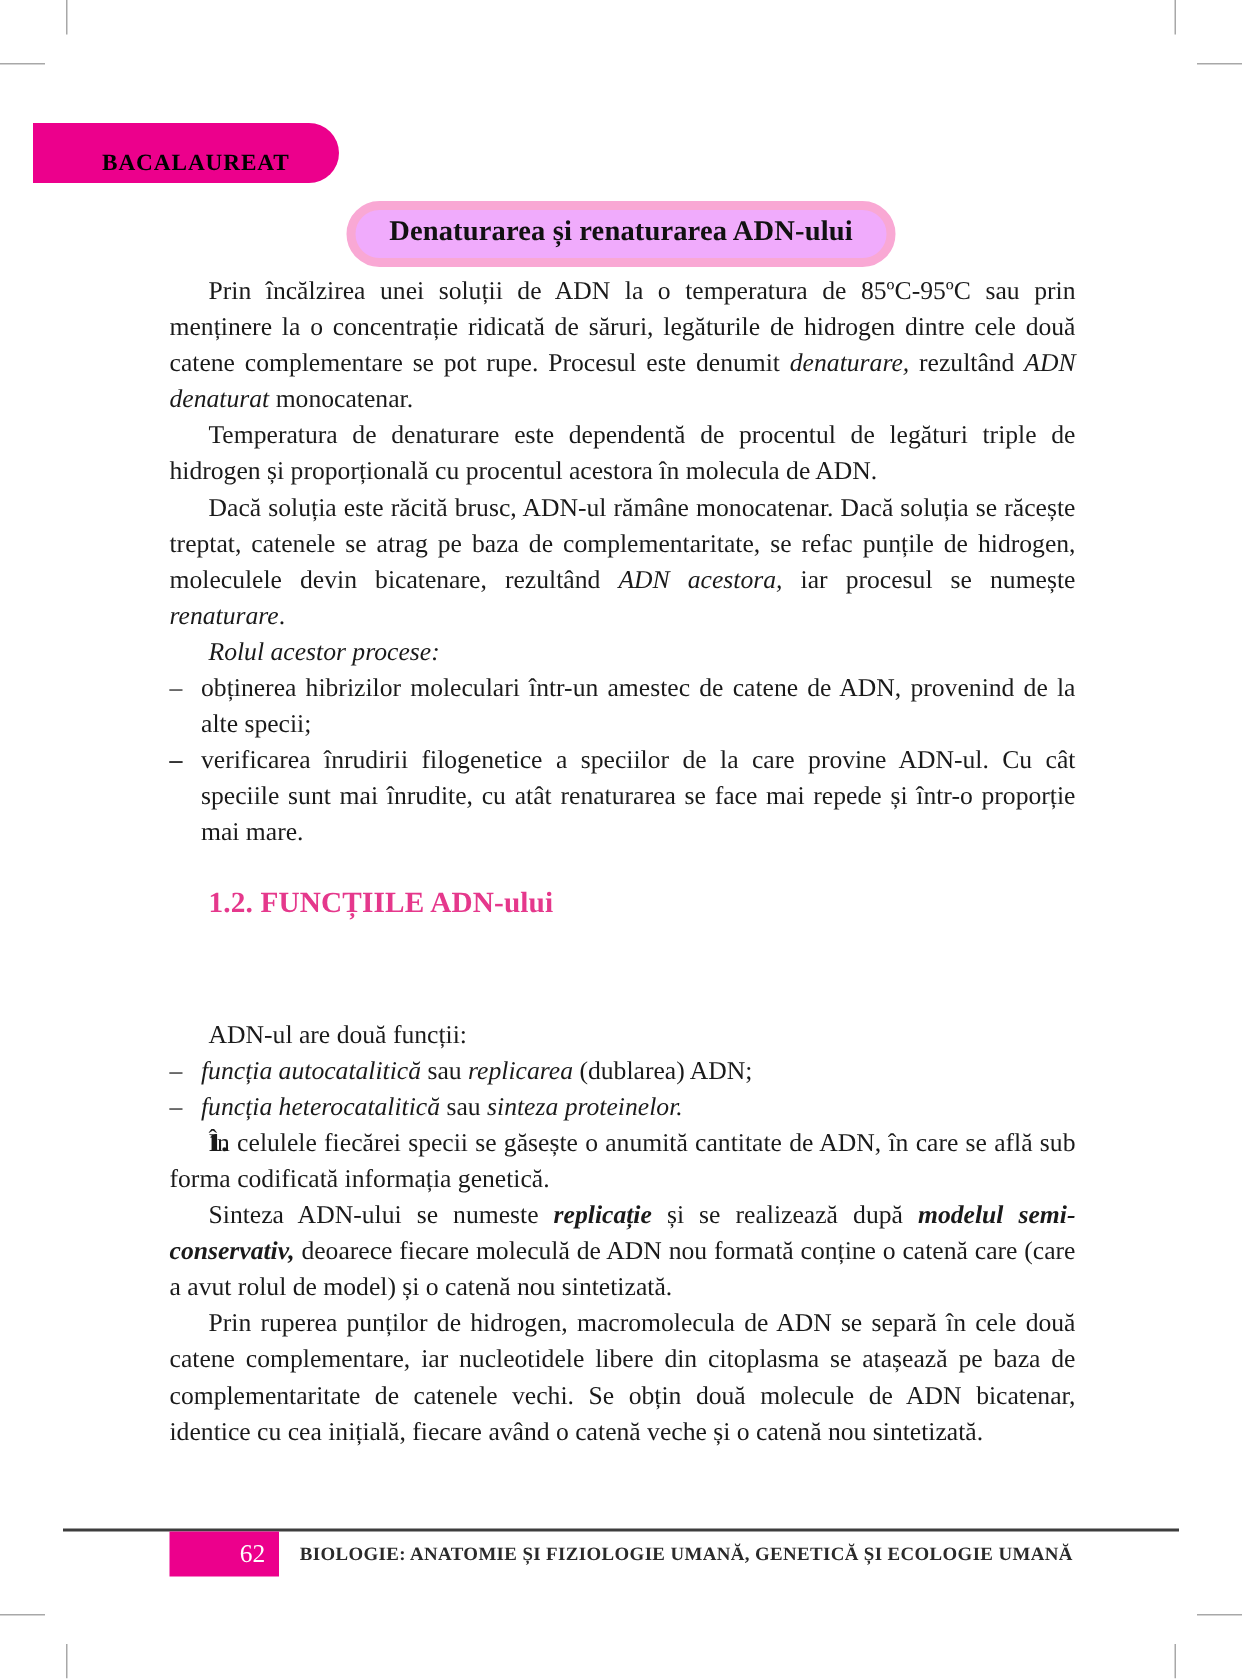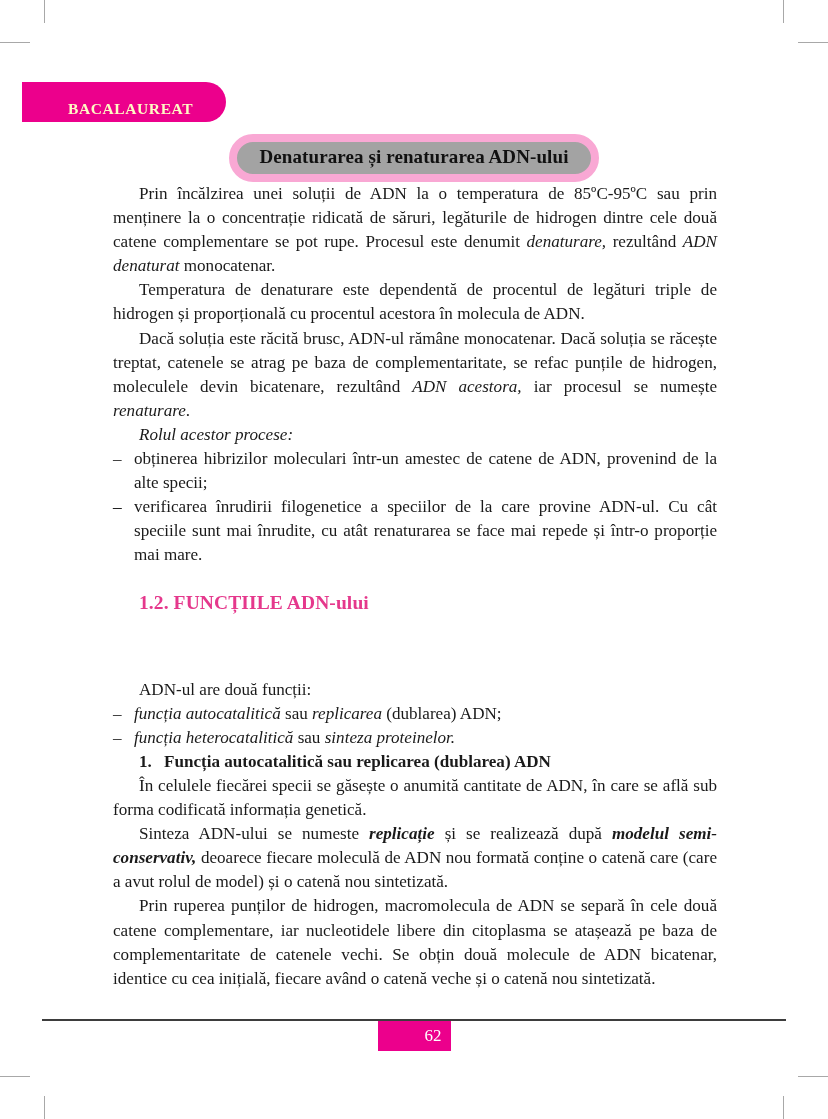--- a/index.html
+++ b/index.html
@@ -47,42 +47,42 @@
     left: 22px;
     top: 82px;
     width: 204px;
     height: 40px;
     background: #EC008C;
     border-radius: 0 22px 22px 0;
     display: flex;
     align-items: center;
   }
   .bac-tab .label {
-    color: #fef9c3;
+    color: #000000;
     font-family: "Liberation Serif", serif;
     font-weight: bold;
     font-size: 15.5px;
     letter-spacing: 0.6px;
     margin-left: 46px;
     margin-top: 14px;
   }
 
   
   .title-pill-wrap {
     position: absolute;
     left: 0;
     top: 134px;
     width: 828px;
     display: flex;
     justify-content: center;
   }
   .title-pill {
-    border: 8px solid #f9a8d4;
+    border: 6px solid #f9a8d4;
     border-radius: 40px;
-    background: #a3a3a3;
+    background: #f0abfc;
     padding: 4px 22px 6px 22px;
     font-weight: bold;
     font-size: 19px;
     color: #111111;
     letter-spacing: 0.1px;
     white-space: nowrap;
   }
 
   
   .content {
@@ -229,29 +229,30 @@
 
     <div class="gap-md"></div>
 
     <p class="noindent" style="text-indent:26px">ADN-ul are două funcții:</p>
 
     <ul class="dash-list">
       <li><span class="dash">–</span><i>funcția autocatalitică</i><span> sau </span><i>replicarea</i><span> (dublarea) ADN;</span></li>
       <li><span class="dash">–</span><i>funcția heterocatalitică</i><span> sau </span><i>sinteza proteinelor.</i><span></span></li>
     </ul>
 
-    <p class="num-item"><span class="num">1.</span><span>Funcția autocatalitică sau replicarea (dublarea) ADN</span></p>
+    <p class="num-item"><span class="num">1.</span></p>
 
     <p>În celulele fiecărei specii se găsește o anumită cantitate de ADN, în care se află sub forma codificată informația genetică.</p>
 
 
     <p><span>Sinteza ADN-ului se numeste </span><span class="bi">replicație</span><span> și se realizează după </span><span class="bi">modelul semi-conservativ,</span><span> deoarece fiecare moleculă de ADN nou formată conține o catenă care (care a avut rolul de model) și o catenă nou sintetizată.</span></p>
 
     <p>Prin ruperea punților de hidrogen, macromolecula de ADN se separă în cele două catene complementare, iar nucleotidele libere din citoplasma se atașează pe baza de complementaritate de catenele vechi. Se obțin două molecule de ADN bicatenar, identice cu cea inițială, fiecare având o catenă veche și o catenă nou sintetizată.</p>
 
   </div>
 
   <div class="footer-rule"></div>
   <div class="footer">
     <div class="footer-num">62</div>
+    <div class="footer-title">BIOLOGIE:  ANATOMIE ȘI FIZIOLOGIE UMANĂ, GENETICĂ ȘI ECOLOGIE UMANĂ</div>
   </div>
 
 </div>
 
 </body></html>

